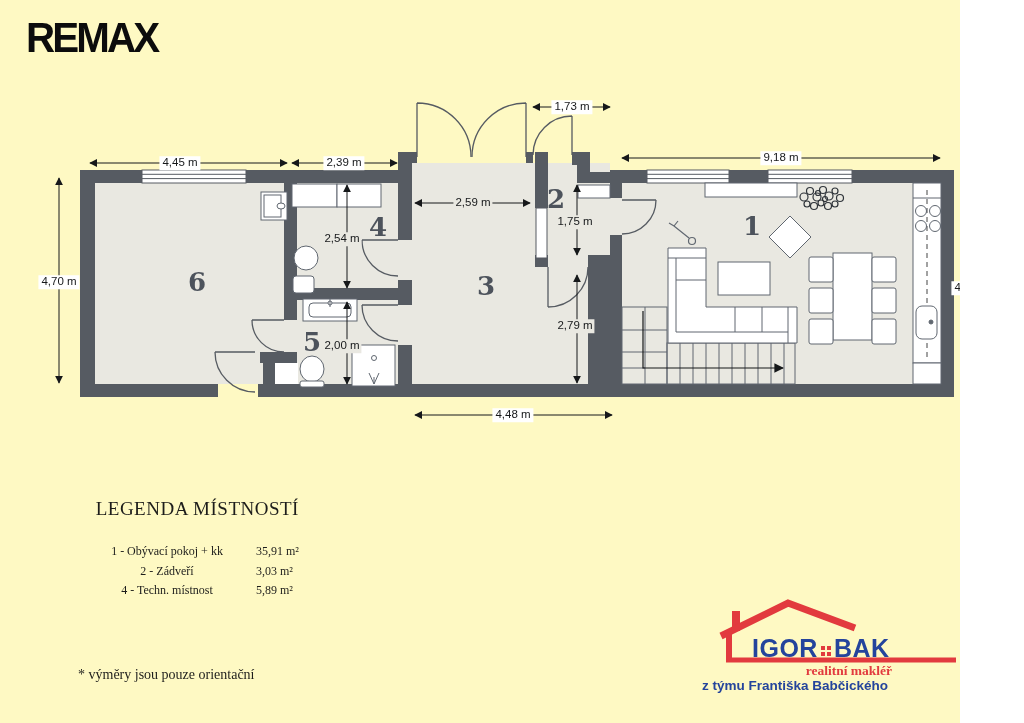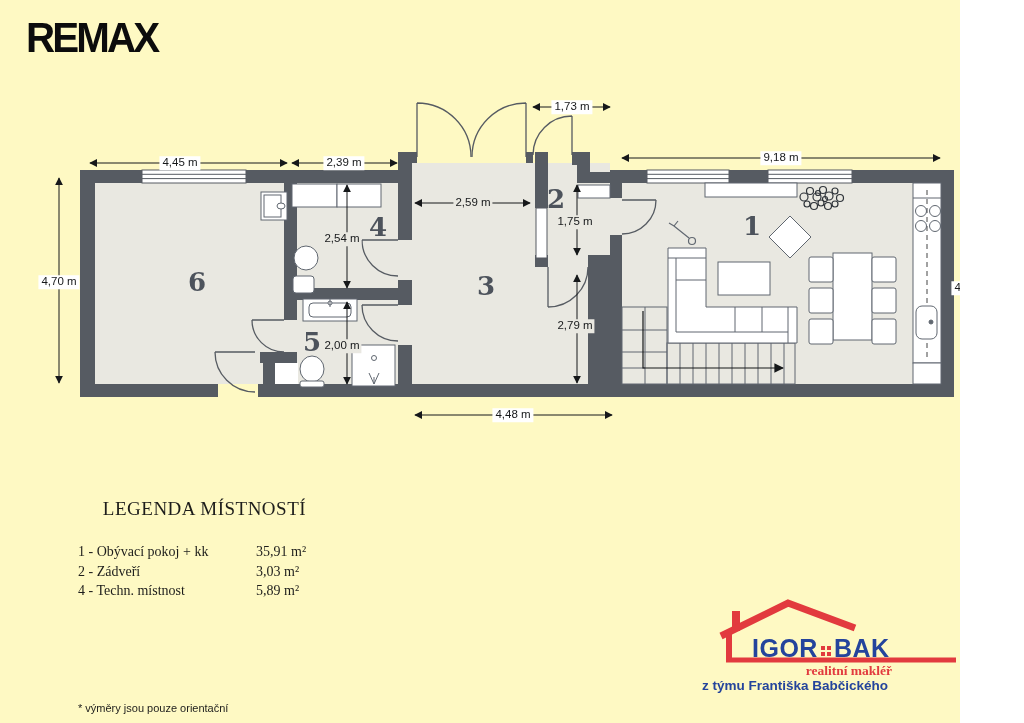--- a/index.html
+++ b/index.html
@@ -12,24 +12,24 @@
   .lbl{position:absolute;transform:translate(-50%,-50%);font-size:11.5px;color:#16181a;
        white-space:nowrap;line-height:1;}
   .lbl.out{background:#fff;padding:1px 3px;}
   .lbl.in{background:#e9e8e1;padding:1px 2px;}
   .room-num{position:absolute;transform:translate(-50%,-50%);
             font-family:"DejaVu Serif","Liberation Serif",serif;font-weight:bold;
             font-size:26px;color:#4d535c;line-height:1;}
   .legend{position:absolute;left:78px;top:498px;color:#1d1d1b;
           font-family:"Liberation Serif",serif;}
   .legend .title{font-size:19px;letter-spacing:.5px;margin-bottom:22px;text-align:right;}
-  .legend .row{display:flex;font-size:14px;line-height:19.5px;}
+  .legend .row{display:flex;font-size:12px;line-height:19.5px;text-align:center;}
   .legend .row .name{width:178px;}
-  .footnote{position:absolute;left:78px;top:667px;font-family:Liberation Sans, sans-serif;
-            font-size:11px;color:#1d1d1b;margin-top:35px;}
+  .footnote{position:absolute;left:78px;top:667px;font-family:Liberation Serif, serif;
+            font-size:14px;color:#1d1d1b;}
   .agent-name{position:absolute;left:752px;top:634px;font-weight:bold;font-size:25px;
               color:#24449c;letter-spacing:.5px;display:flex;align-items:center;}
   .sep{display:inline-grid;grid-template-columns:4px 4px;grid-template-rows:4px 4px;
        gap:2px;margin:4px 3px 0 3px;}
   .sep i{background:#e23a3e;display:block;}
   .agent-tagline{position:absolute;right:68px;top:663px;font-weight:bold;font-size:13.5px;
                  color:#e23a3e;font-family:Liberation Serif, serif;}
   .agent-team{position:absolute;right:72px;top:678px;font-weight:bold;font-size:13.5px;
               color:#24449c;}
 </style>

